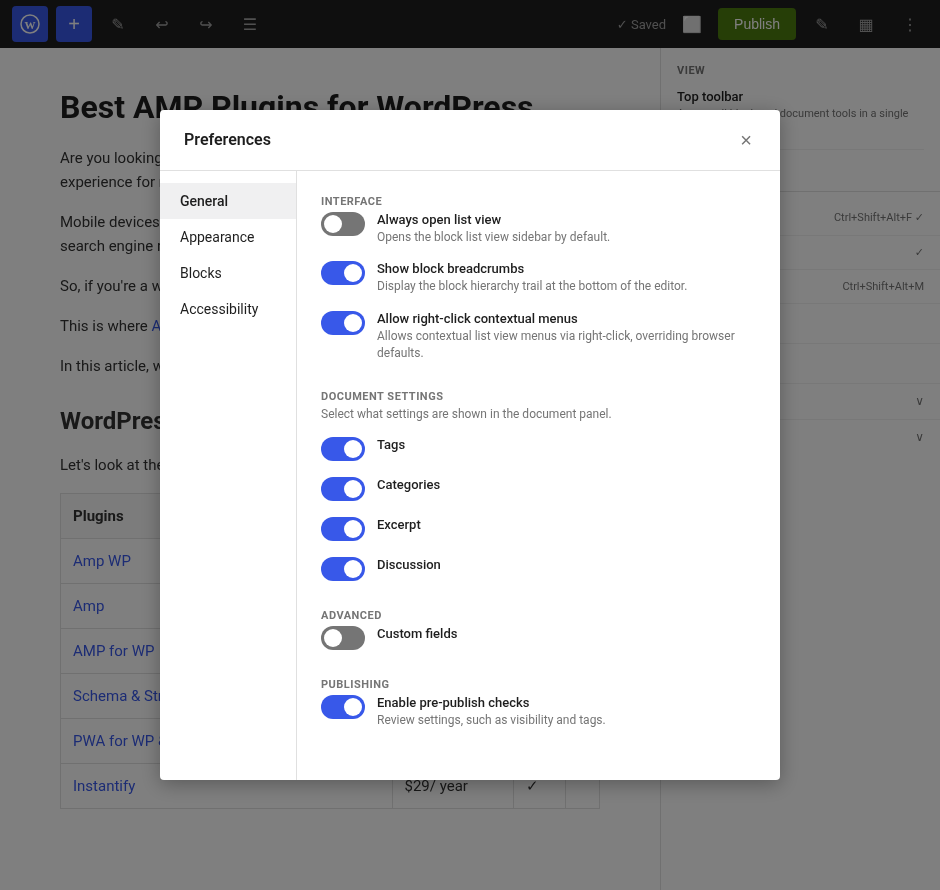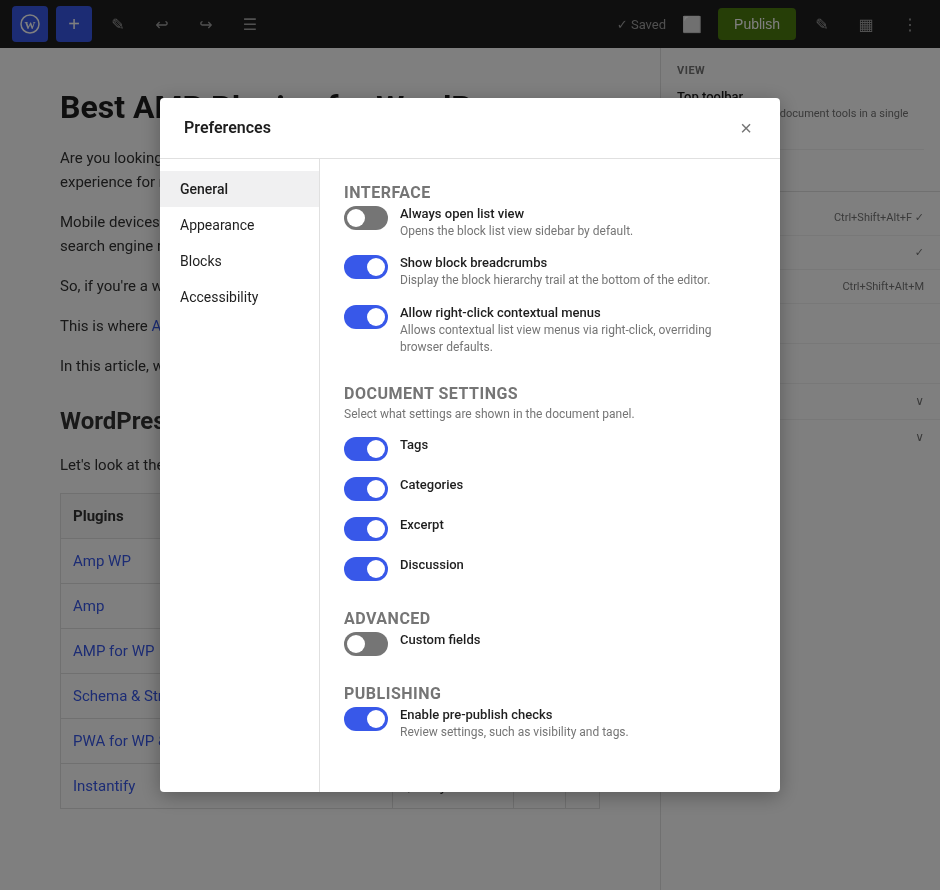--- a/index.html
+++ b/index.html
@@ -183,21 +183,21 @@
       cursor: pointer;
       padding: 4px;
       line-height: 1;
     }
     .modal-body {
       display: flex;
       flex: 1;
       overflow: hidden;
     }
     .modal-sidebar {
-      width: 160px;
+      width: 137px;
       border-right: 1px solid #e0e0e0;
       padding: 12px 0;
       flex-shrink: 0;
     }
     .modal-nav-item {
       padding: 10px 20px;
       font-size: 14px;
       color: #1e1e1e;
       cursor: pointer;
       display: block;
@@ -210,21 +210,21 @@
       flex: 1;
       padding: 24px;
       overflow-y: auto;
     }
 
     
     .settings-section {
       margin-bottom: 28px;
     }
     .settings-section-title {
-      font-size: 16px;
+      font-size: 11px;
       font-weight: 700;
       text-transform: uppercase;
       letter-spacing: 0.5px;
       color: #757575;
       margin-bottom: 4px;
     }
     .settings-section-desc {
       font-size: 12px;
       color: #757575;
       margin-bottom: 16px;

